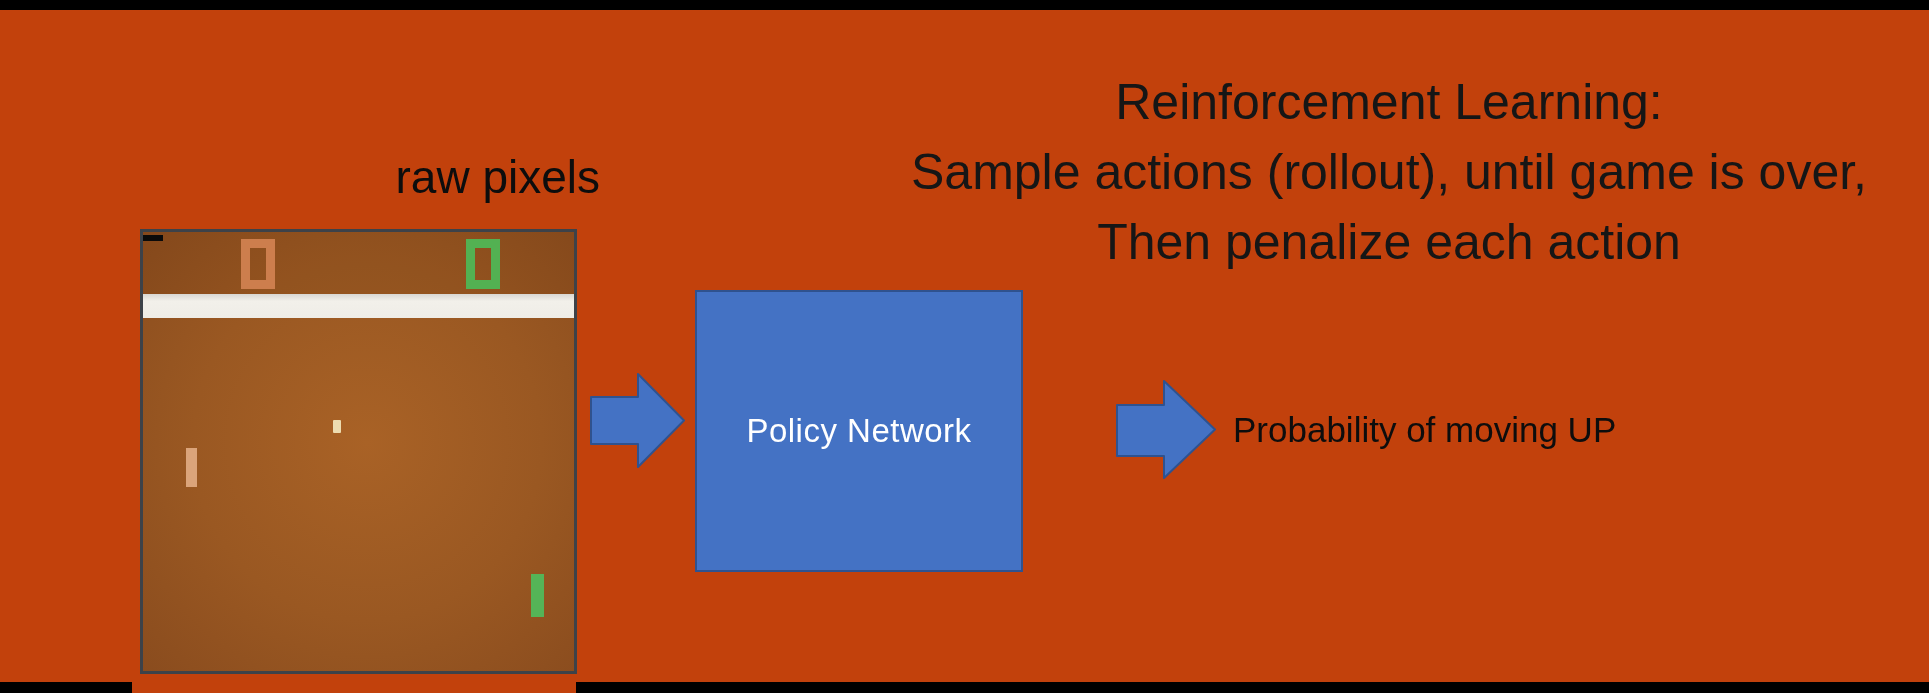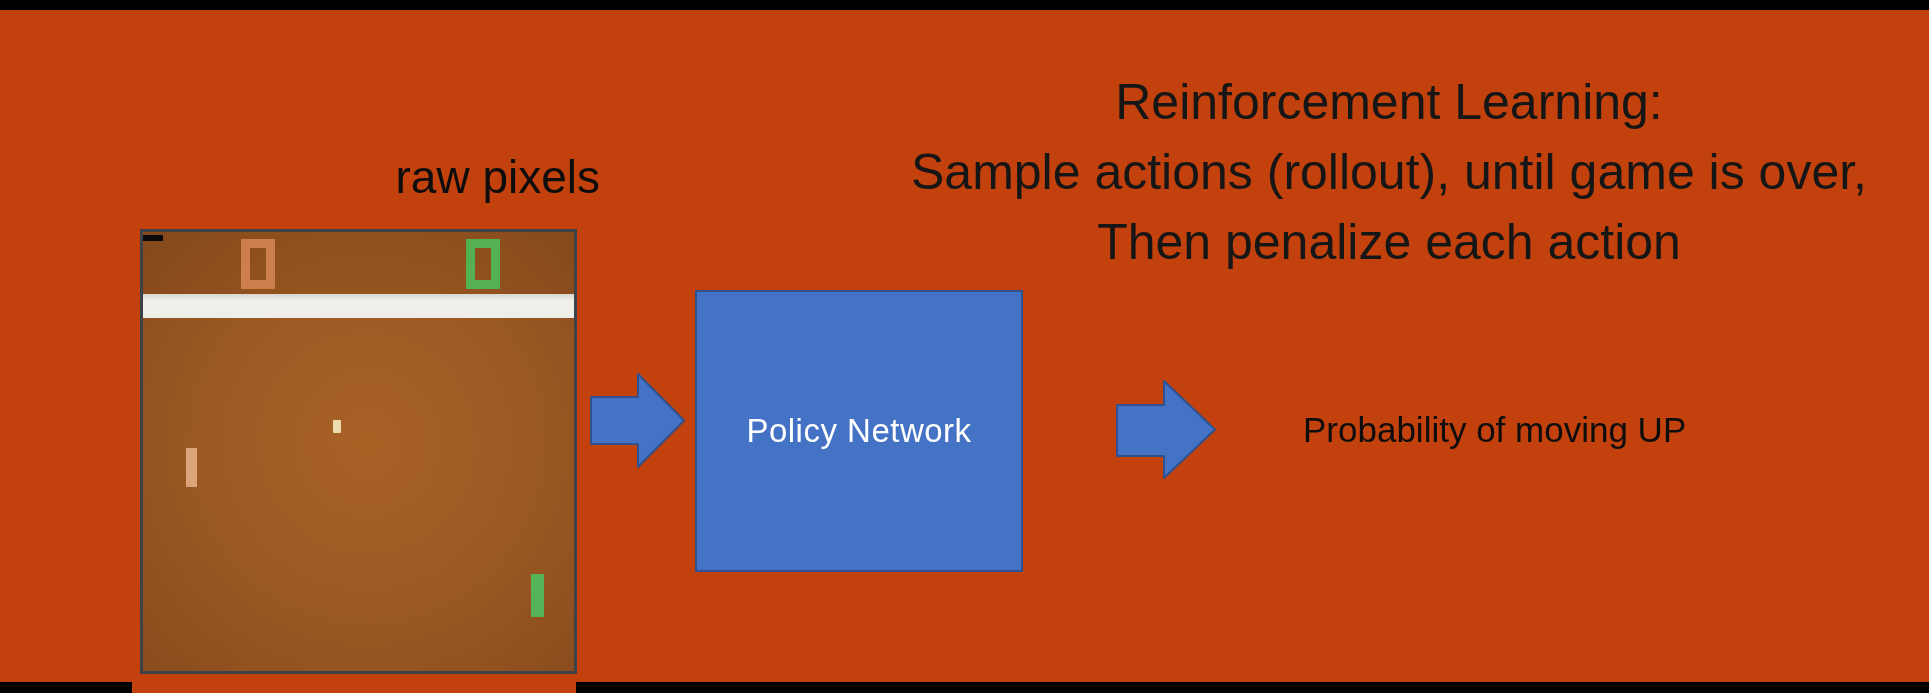--- a/index.html
+++ b/index.html
@@ -44,21 +44,21 @@
   .arrow-2{left:1116px;top:380px;}
   
   .policy-box{
     position:absolute;left:695px;top:282px;width:328px;height:282px;
     box-sizing:border-box;background:#4472c4;border:2px solid #2f528f;
     display:flex;align-items:center;justify-content:center;margin-top:8px;
   }
   .policy-box span{color:#ffffff;font-size:33px;letter-spacing:0.5px;}
   
   .probability-label{
-    position:absolute;left:1303px;top:412px;
+    position:absolute;left:1233px;top:412px;
     font-size:35px;line-height:35px;color:#0d0d0d;white-space:nowrap;
   }
 </style>
 </head>
 <body>
 
 <div id="slide">
 
   <div class="top-bar"></div>
 

